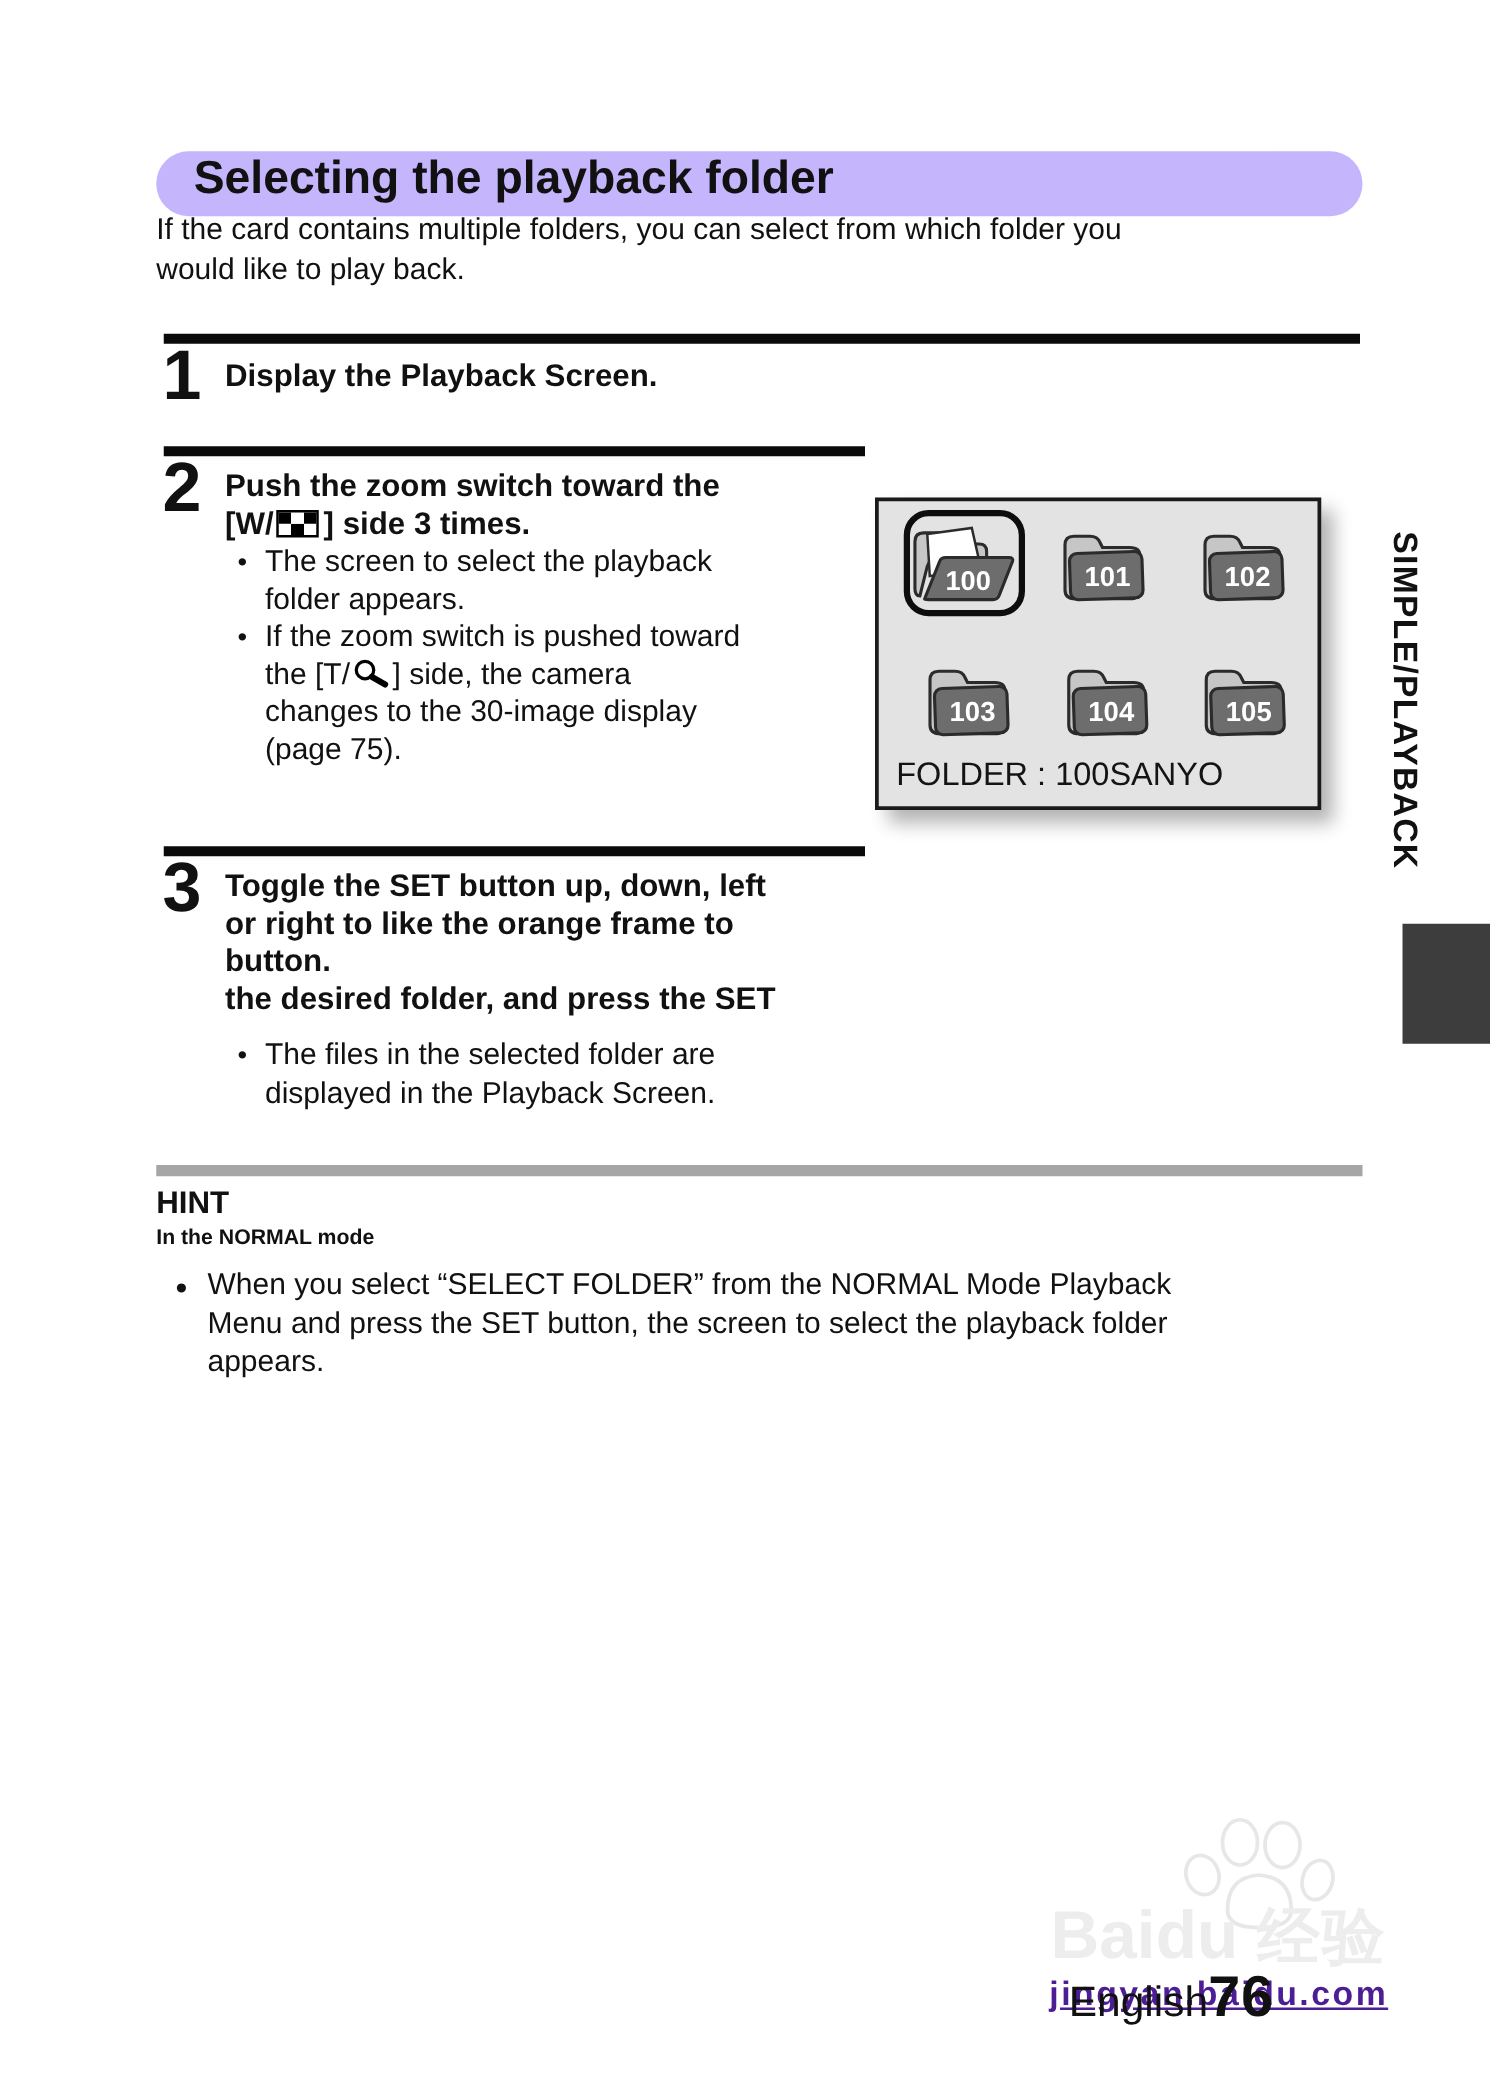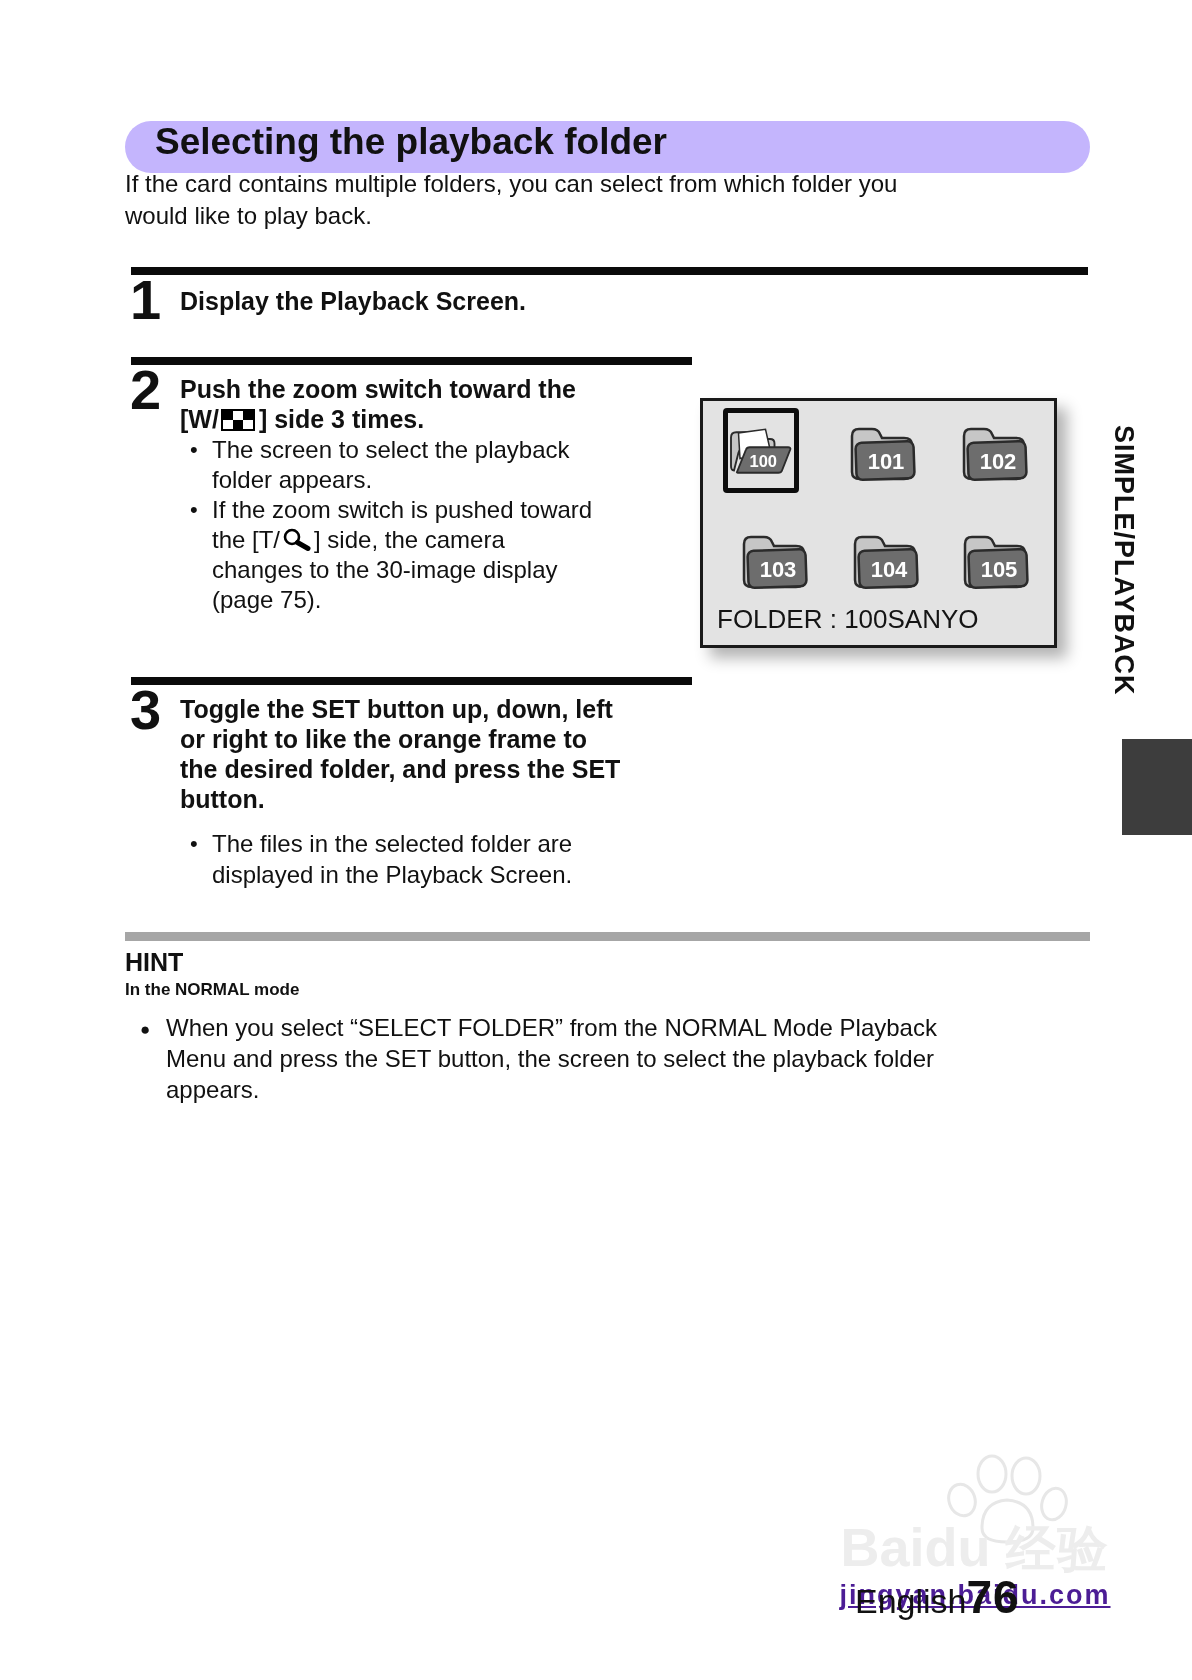--- a/index.html
+++ b/index.html
@@ -42,22 +42,22 @@
       linear-gradient(90deg,#fff 33.4%,#000 33.4% 66.7%,#fff 66.7%) bottom/100% 50% no-repeat;
   }
   .magnifier-icon{display:inline-block;vertical-align:-4px;margin:0 2px;}
   
   .screen{
     position:absolute;left:700px;top:398px;width:357px;height:250px;
     background:#e3e3e3;border:3px solid #1a1a1a;box-sizing:border-box;
     box-shadow:10px 10px 14px rgba(0,0,0,0.30);
   }
   .sel-frame{
-    position:absolute;left:20px;top:7px;width:76px;height:85px;box-sizing:border-box;
-    border:5px solid #0d0d0d;border-radius:4px;display:flex;align-items:center;justify-content:center;
+    position:absolute;left:20px;top:7px;width:97px;height:85px;box-sizing:border-box;
+    border:5px solid #0d0d0d;border-radius:20px;display:flex;align-items:center;justify-content:center;
   }
   .folder{position:absolute;}
   .f101{left:141px;top:16px;}
   .f102{left:253px;top:16px;}
   .f103{left:33px;top:124px;}
   .f104{left:144px;top:124px;}
   .f105{left:254px;top:124px;}
   .screen-caption{position:absolute;left:14px;bottom:10px;font-size:26px;color:#141414;}
   
   .hint-bar{position:absolute;left:125px;top:932px;width:965px;height:9px;background:#a6a6a6;}
@@ -178,22 +178,22 @@
     <div class="screen-caption">FOLDER : 100SANYO</div>
   </div>
 
   <div class="rule rule-3"></div>
   <div class="step step-3">
     <div class="step-num">3</div>
     <div class="step-body">
       <h3 class="step-heading">
         <div>Toggle the SET button up, down, left</div>
         <div>or right to like the orange frame to</div>
+        <div>button.</div>
         <div>the desired folder, and press the SET</div>
-        <div>button.</div>
       </h3>
       <ul class="bullets">
         <li>
           <div>The files in the selected folder are</div>
           <div>displayed in the Playback Screen.</div>
         </li>
       </ul>
     </div>
   </div>
 

